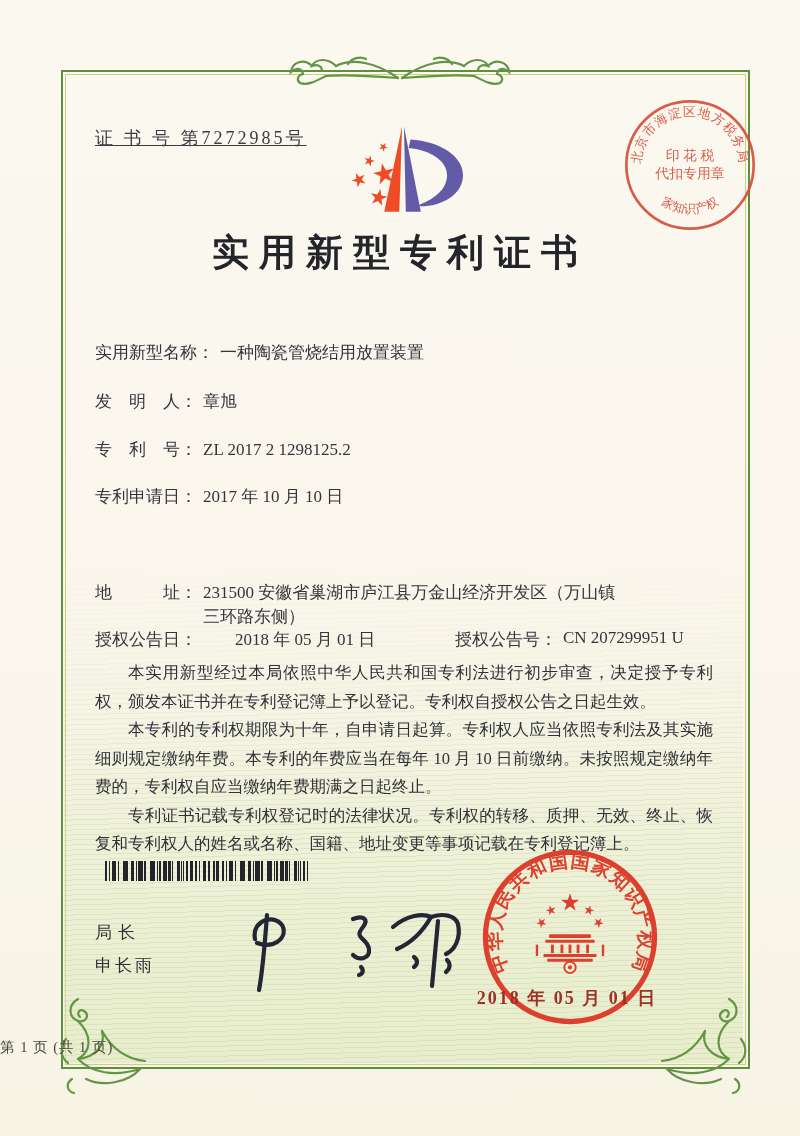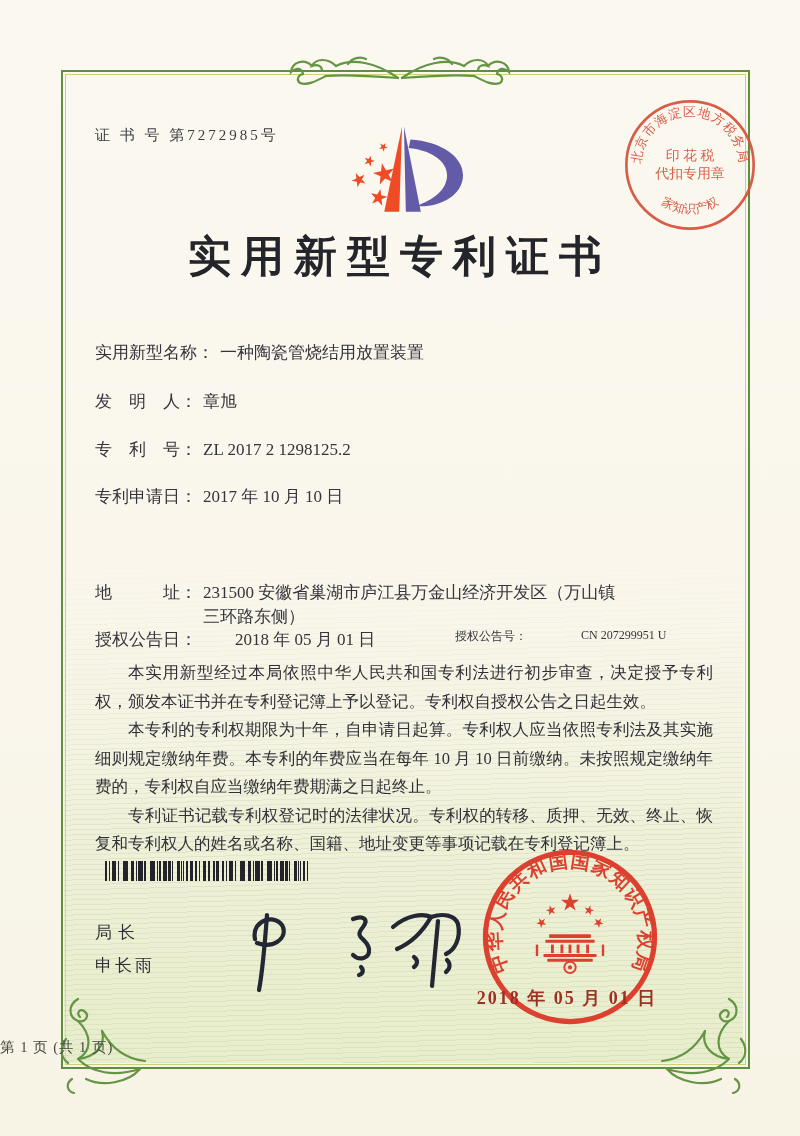--- a/index.html
+++ b/index.html
@@ -15,26 +15,26 @@
   .guilloche{
     position:absolute;left:64px;top:540px;width:679px;height:523px;pointer-events:none;
     background-image:
       repeating-linear-gradient(-1.5deg, rgba(140,175,100,0.16) 0px, rgba(140,175,100,0.16) 1px, transparent 1px, transparent 5px),
       linear-gradient(to bottom, rgba(223,233,190,0) 0%, rgba(219,231,182,0.55) 100%);
     -webkit-mask-image:linear-gradient(to bottom, transparent 0%, #000 55%);
     mask-image:linear-gradient(to bottom, transparent 0%, #000 55%);
   }
   .flourish{position:absolute;stroke:#649544;fill:none;stroke-width:2.2;stroke-linecap:round;}
   
-  .cert-no{position:absolute;left:95px;top:126px;font-size:15px;letter-spacing:3px;color:#3b3d42;}
-  .title{position:absolute;left:0;right:0;top:228px;text-align:center;font-size:43px;font-weight:700;letter-spacing:10px;color:#23252b;}
+  .cert-no{position:absolute;left:95px;top:126px;font-size:18px;letter-spacing:3px;color:#3b3d42;text-decoration:underline;}
+  .title{position:absolute;left:0;right:0;top:228px;text-align:center;font-size:37px;font-weight:700;letter-spacing:10px;color:#23252b;}
   .frow{position:absolute;left:95px;width:620px;display:flex;font-size:17px;line-height:24px;color:#33353b;}
   .flabel{white-space:pre;flex:none;}
   .fvalue{white-space:pre-line;margin-left:6px;}
-  .grant-right{position:absolute;left:455px;top:628px;display:flex;font-size:12px;color:#33353b;gap:48px;}
+  .grant-right{position:absolute;left:455px;top:628px;display:flex;font-size:17px;color:#33353b;}
   .body-text{position:absolute;left:95px;top:659px;width:618px;font-size:16.5px;line-height:28.5px;text-align:justify;color:#2f3137;}
   .body-text p{margin:0;text-indent:2em;}
   .barcode{
     position:absolute;left:105px;top:861px;width:203px;height:20px;
     background-image:
       repeating-linear-gradient(90deg,#23242a 0 2px,transparent 2px 4px,#23242a 4px 5px,transparent 5px 9px),
       repeating-linear-gradient(90deg,#23242a 0 1px,transparent 1px 7px,#23242a 7px 10px,transparent 10px 13px);
   }
   .director-title{position:absolute;left:95px;top:921px;font-size:17px;letter-spacing:6px;color:#2f3137;}
   .director-name{position:absolute;left:95px;top:954px;font-size:17px;letter-spacing:3px;color:#2f3137;}

